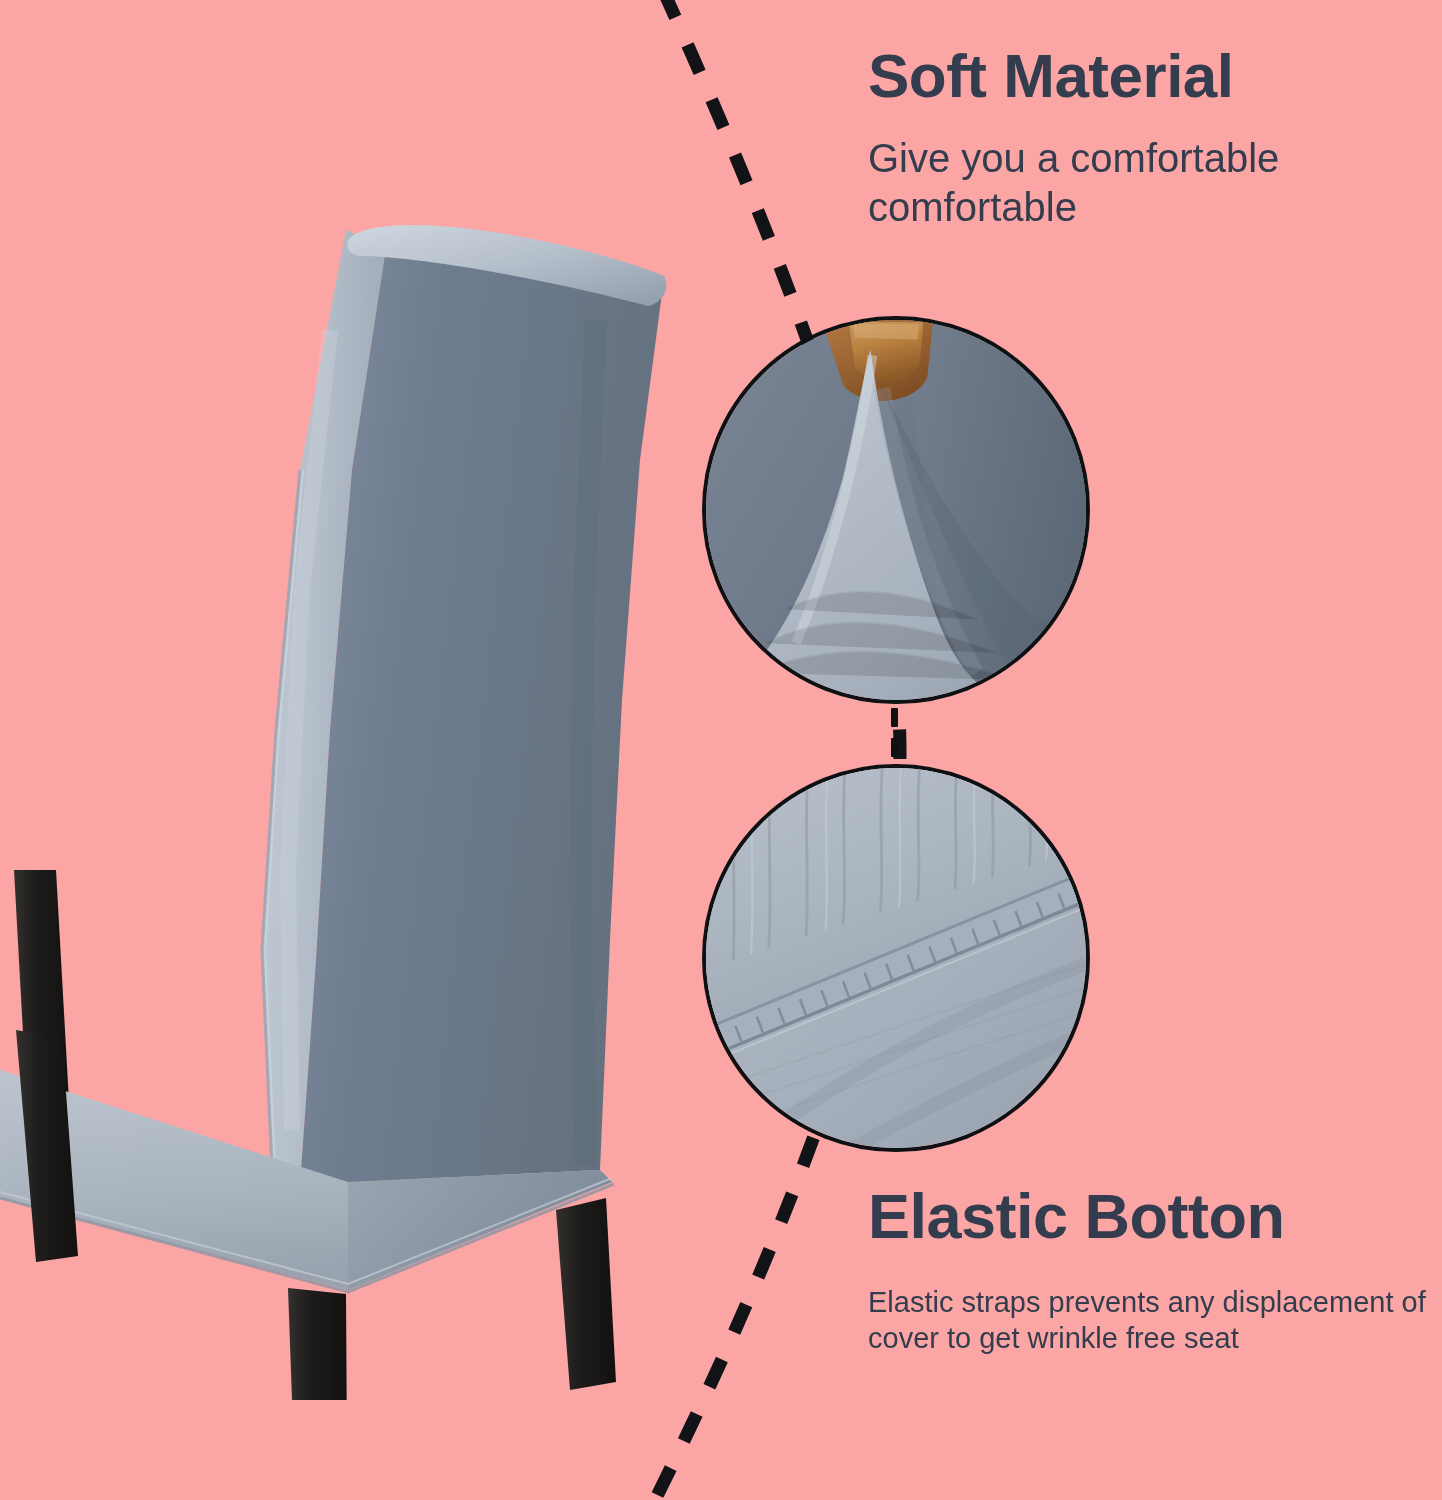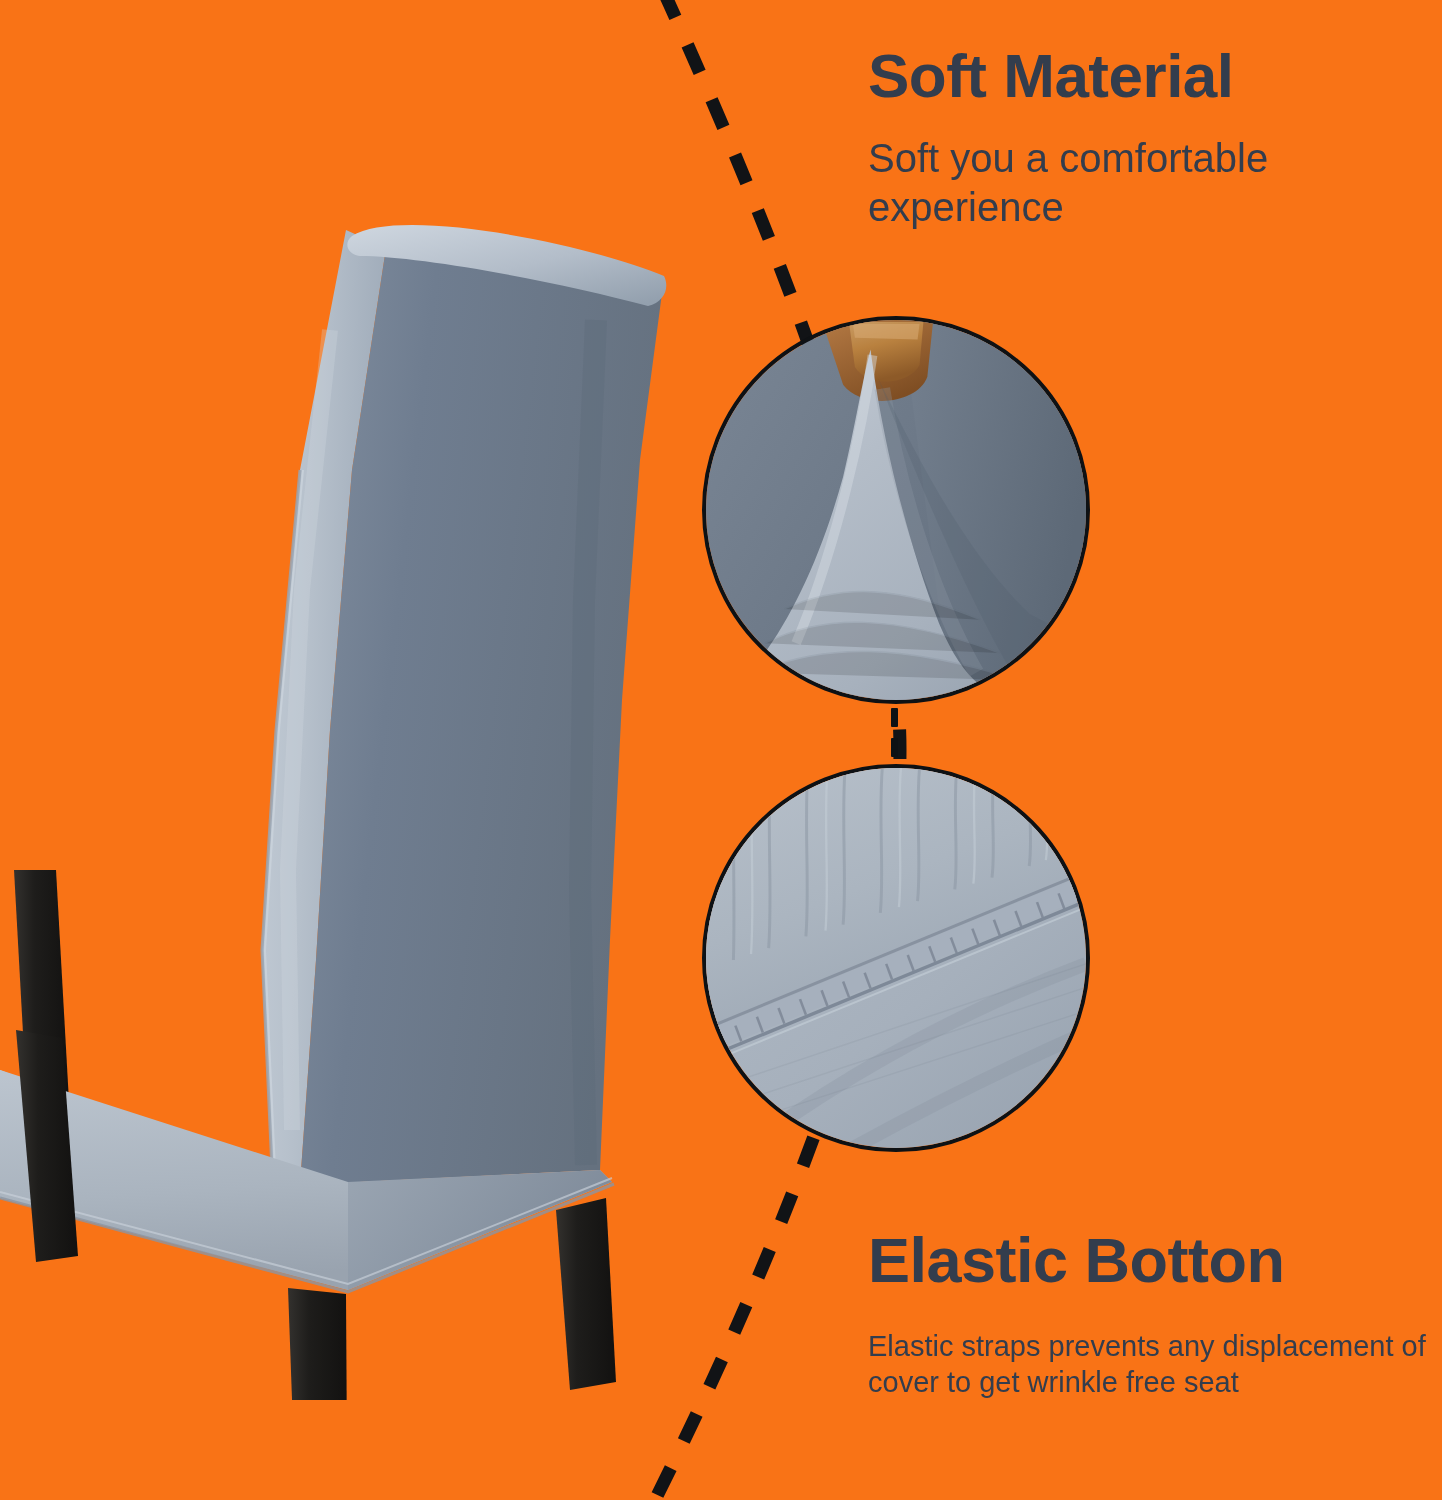--- a/index.html
+++ b/index.html
@@ -8,21 +8,21 @@
     background: #ffffff;
   }
   body {
     font-family: "Liberation Sans", sans-serif;
   }
 
   .poster {
     position: relative;
     width: 1442px;
     height: 1500px;
-    background: #f97316;
+    background: #fca5a5;
     overflow: hidden;
   }
 
   
   .divider-arc {
     position: absolute;
     left: 0;
     top: 0;
     width: 1442px;
     height: 1500px;
@@ -79,21 +79,21 @@
   }
   .link-dashes i:nth-child(1) { top: 2px; }
   .link-dashes i:nth-child(2) { top: 32px; }
 
   
   .text-block {
     position: absolute;
     color: #333d4d;
   }
   .block-top { left: 868px; top: 44px; width: 560px; }
-  .block-bottom { left: 868px; top: 1228px; width: 566px; }
+  .block-bottom { left: 868px; top: 1184px; width: 566px; }
 
   .headline {
     font-size: 62px;
     font-weight: bold;
     line-height: 1.04;
     letter-spacing: -0.5px;
     margin: 0 0 26px 0;
     color: #333d4d;
     white-space: nowrap;
   }
@@ -332,21 +332,21 @@
       <g opacity="0.1" stroke="#626d7b" stroke-width="1.4">
         <path d="M 0 330 L 388 200"></path>
         <path d="M 0 352 L 388 224"></path>
         <path d="M 0 374 L 388 248"></path>
       </g>
     </svg>
   </div>
 
   <div class="text-block block-top">
     <h1 class="headline">Soft Material</h1>
-    <p class="subline">Soft you a comfortable experience</p>
+    <p class="subline">Give you a comfortable comfortable</p>
   </div>
 
   <div class="text-block block-bottom">
     <h1 class="headline">Elastic Botton</h1>
     <p class="subline">Elastic straps prevents any displacement of cover to get wrinkle free seat</p>
   </div>
 
 </div>
 
 </body></html>

